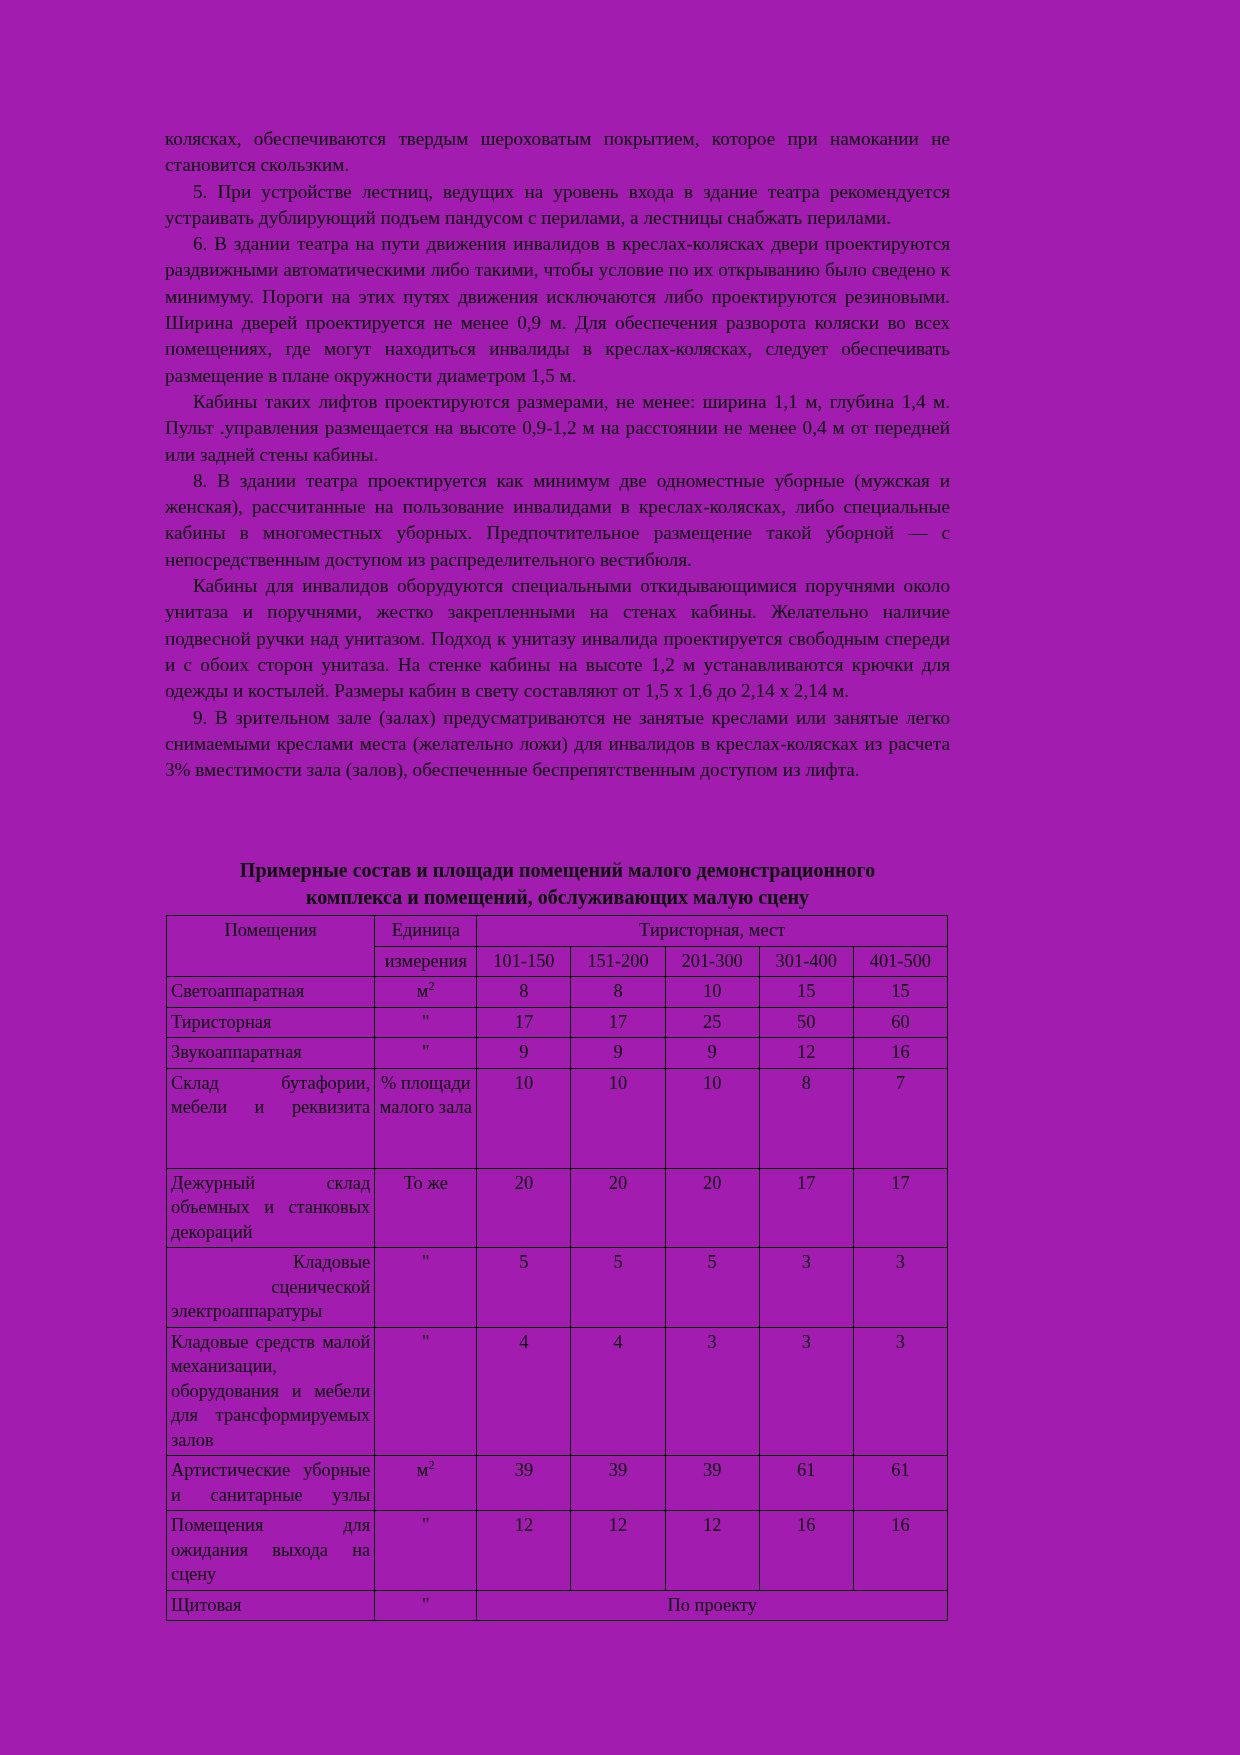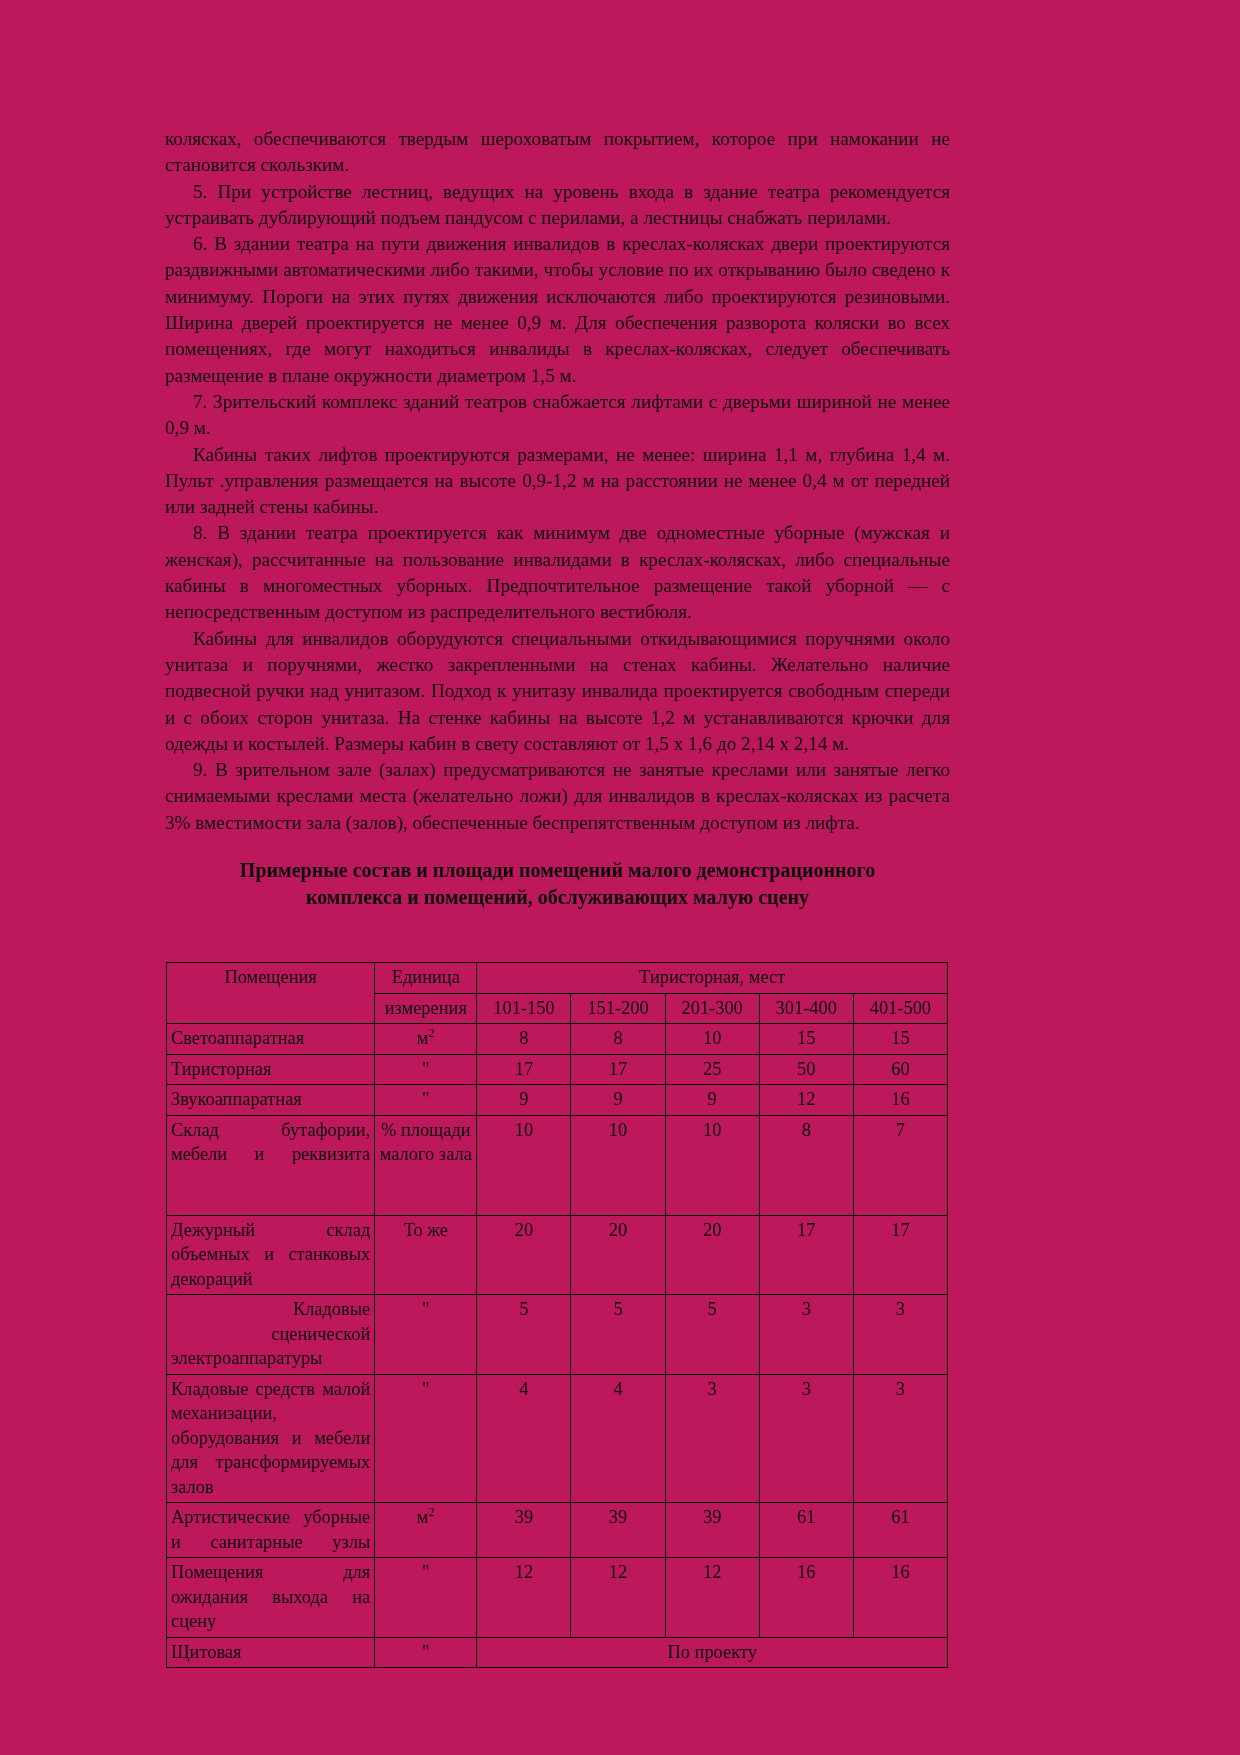--- a/index.html
+++ b/index.html
@@ -5,21 +5,21 @@
 <style>
   html, body {
     margin: 0;
     padding: 0;
     background: #ffffff;
   }
   .page {
     position: relative;
     width: 1240px;
     height: 1755px;
-    background: #be185d;
+    background: #a21caf;
     margin: 0 auto;
     font-family: "Liberation Serif", "DejaVu Serif", serif;
     color: #0b0b0b;
     overflow: hidden;
   }
   .content {
     position: absolute;
     left: 165px;
     top: 126px;
     width: 785px;
@@ -52,21 +52,21 @@
     top: 857px;
     width: 715px;
     text-align: center;
     font-size: 20px;
     font-weight: bold;
     line-height: 26.5px;
   }
   table.main-table {
     position: absolute;
     left: 166px;
-    top: 962px;
+    top: 915px;
     width: 782px;
     border-collapse: collapse;
     font-size: 18.4px;
     table-layout: fixed;
   }
   table.main-table td,
   table.main-table th {
     border: 1.5px solid #000000;
     padding: 2px 4px 3px 4px;
     font-weight: normal;
@@ -109,21 +109,20 @@
 </style>
 </head>
 <body>
 
 <div class="page">
 
   <div class="content">
     <p class="body-par">колясках, обеспечиваются твердым шероховатым покрытием, которое при намокании не становится скользким.</p>
     <p class="body-par indent">5. При устройстве лестниц, ведущих на уровень входа в здание театра рекомендуется устраивать дублирующий подъем пандусом с перилами, а лестницы снабжать перилами.</p>
     <p class="body-par indent">6. В здании театра на пути движения инвалидов в креслах-колясках двери проектируются раздвижными автоматическими либо такими, чтобы условие по их открыванию было сведено к минимуму. Пороги на этих путях движения исключаются либо проектируются резиновыми. Ширина дверей проектируется не менее 0,9 м. Для обеспечения разворота коляски во всех помещениях, где могут находиться инвалиды в креслах-колясках, следует обеспечивать размещение в плане окружности диаметром 1,5 м.</p>
-    <p class="body-par indent">7. Зрительский комплекс зданий театров снабжается лифтами с дверьми шириной не менее 0,9 м.</p>
     <p class="body-par indent">Кабины таких лифтов проектируются размерами, не менее: ширина 1,1 м, глубина 1,4 м. Пульт .управления размещается на высоте 0,9-1,2 м на расстоянии не менее 0,4 м от передней или задней стены кабины.</p>
     <p class="body-par indent">8. В здании театра проектируется как минимум две одноместные уборные (мужская и женская), рассчитанные на пользование инвалидами в креслах-колясках, либо специальные кабины в многоместных уборных. Предпочтительное размещение такой уборной — с непосредственным доступом из распределительного вестибюля.</p>
     <p class="body-par indent">Кабины для инвалидов оборудуются специальными откидывающимися поручнями около унитаза и поручнями, жестко закрепленными на стенах кабины. Желательно наличие подвесной ручки над унитазом. Подход к унитазу инвалида проектируется свободным спереди и с обоих сторон унитаза. На стенке кабины на высоте 1,2 м устанавливаются крючки для одежды и костылей. Размеры кабин в свету составляют от 1,5 х 1,6 до 2,14 х 2,14 м.</p>
     <p class="body-par indent">9. В зрительном зале (залах) предусматриваются не занятые креслами или занятые легко снимаемыми креслами места (желательно ложи) для инвалидов в креслах-колясках из расчета 3% вместимости зала (залов), обеспеченные беспрепятственным доступом из лифта.</p>
   </div>
 
 
   <div class="table-title">Примерные состав и площади помещений малого демонстрационного комплекса и помещений, обслуживающих малую сцену</div>
 
   <table class="main-table">

